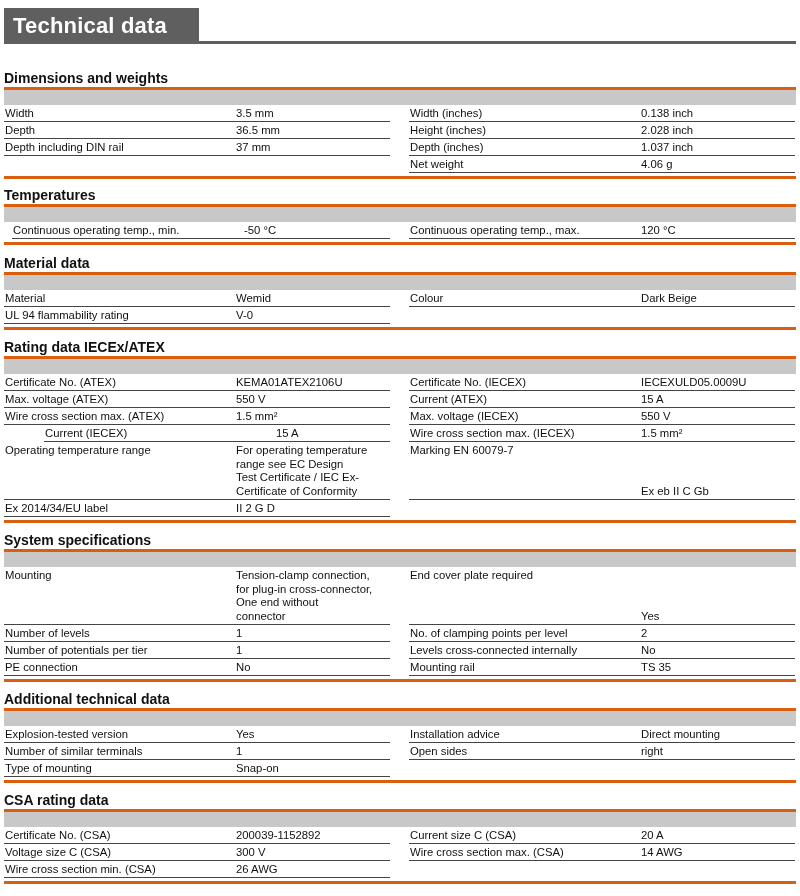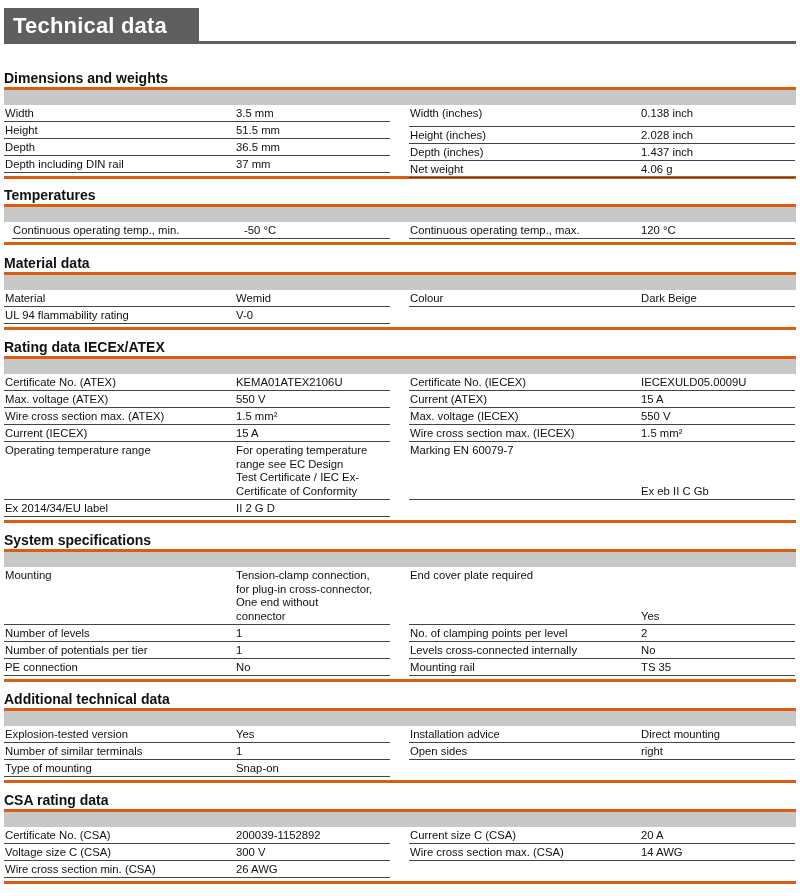--- a/index.html
+++ b/index.html
@@ -36,44 +36,40 @@
       <div class="sec-title">Dimensions and weights</div>
       <div class="orange"></div>
       <div class="grey"></div>
       <div class="cols" style="height: 68px;">
         <div class="col left" style="height: 68px;">
           <div class="row" style="height: 17px;">
             <span class="k">Width</span>
             <span class="v">3.5 mm</span>
           </div>
           <div class="row" style="height: 17px;">
-            <span class="k">Height</span>
-            <span class="v">51.5 mm</span>
-          </div>
-          <div class="row" style="height: 17px;">
             <span class="k">Depth</span>
             <span class="v">36.5 mm</span>
           </div>
           <div class="row" style="height: 17px;">
             <span class="k">Depth including DIN rail</span>
             <span class="v">37 mm</span>
           </div>
         </div>
         <div class="col right" style="height: 68px;">
-          <div class="row" style="height: 22px;">
+          <div class="row" style="height: 17px;">
             <span class="k">Width (inches)</span>
             <span class="v">0.138 inch</span>
           </div>
           <div class="row" style="height: 17px;">
             <span class="k">Height (inches)</span>
             <span class="v">2.028 inch</span>
           </div>
           <div class="row" style="height: 17px;">
             <span class="k">Depth (inches)</span>
-            <span class="v">1.437 inch</span>
+            <span class="v">1.037 inch</span>
           </div>
           <div class="row" style="height: 17px;">
             <span class="k">Net weight</span>
             <span class="v">4.06 g</span>
           </div>
         </div>
       </div>
       <div class="orange" style="margin-top: 3px;"></div>
     </div>
     <div class="section" style="top: 187px;">
@@ -131,21 +127,21 @@
             <span class="v">KEMA01ATEX2106U</span>
           </div>
           <div class="row" style="height: 17px;">
             <span class="k">Max. voltage (ATEX)</span>
             <span class="v">550 V</span>
           </div>
           <div class="row" style="height: 17px;">
             <span class="k">Wire cross section max. (ATEX)</span>
             <span class="v">1.5 mm²</span>
           </div>
-          <div class="row" style="height: 17px;">
+          <div class="row" style="height: 17px; margin-left: 40px;">
             <span class="k">Current (IECEX)</span>
             <span class="v">15 A</span>
           </div>
           <div class="row" style="height: 57.5px;">
             <span class="k">Operating temperature range</span>
             <span class="v">For operating temperature
 range see EC Design
 Test Certificate / IEC Ex-
 Certificate of Conformity</span>
           </div>

